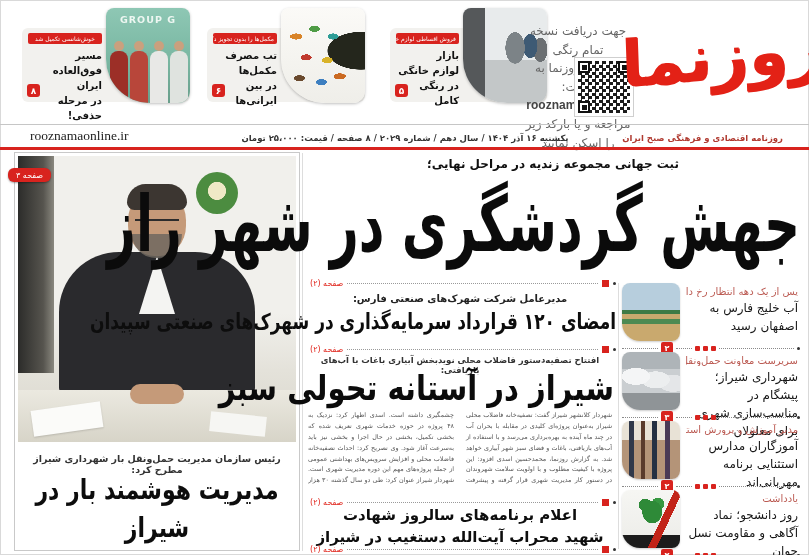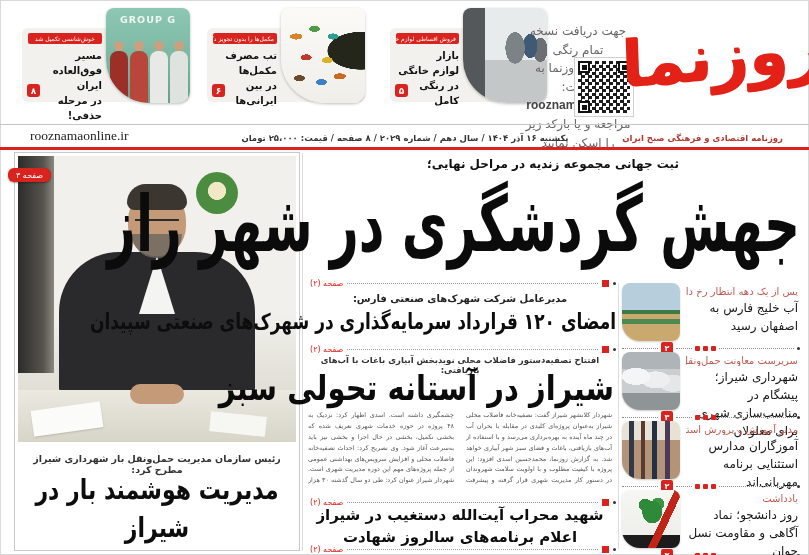--- a/index.html
+++ b/index.html
@@ -316,22 +316,22 @@
 <div class="s3-headline">شیراز در آستانه تحولی سبز</div>
 <div class="s3-body">شهردار کلانشهر شیراز گفت: تصفیه‌خانه فاضلاب محلی شیراز به‌عنوان پروژه‌ای کلیدی در مقابله با بحران آب در چند ماه آینده به بهره‌برداری می‌رسد و با استفاده از آب‌های بازیافتی، باغات و فضای سبز شهر آبیاری خواهد شد. به گزارش روزنما، محمدحسین اسدی افزود: این پروژه با کیفیت مطلوب و با اولویت سلامت شهروندان در دستور کار مدیریت شهری قرار گرفته و پیشرفت چشمگیری داشته است. اسدی اظهار کرد: نزدیک به ۴۸ پروژه در حوزه خدمات شهری تعریف شده که بخشی تکمیل، بخشی در حال اجرا و بخشی نیز باید به‌سرعت آغاز شود. وی تصریح کرد: احداث تصفیه‌خانه فاضلاب محلی و افزایش سرویس‌های بهداشتی عمومی از جمله پروژه‌های مهم این دوره مدیریت شهری است. شهردار شیراز عنوان کرد: طی دو سال گذشته ۳۰ هزار نهال و سه میلیون بنه کاشته شد و در سال گذشته این رقم به ۵۰ هزار نهال و پنج میلیون بنه رسید و امسال نیز برنامه کاشت ۷۰ هزار نهال و هفت میلیون بنه در دستور کار است. وی افزود: تعریف پارک ۴ هزار هکتاری از صنوف‌آباد تا ارتفاعات سعدی و خرید باغ‌های بزرگ مانند باغ وصال بخشی از اقدامات توسعه فضای سبز بوده است. اسدی تأکید کرد: آب از موجودیت‌های اصلی کشور است و شهرداری شیراز پروژه‌هایی مانند حفر چاه‌های...</div>
 <div class="pagelink pl-s3">
   <span class="pl-text">صفحه (۲)</span>
   <span class="pl-line"></span>
   <span class="pl-sq"></span>
   <span class="pl-dot"></span>
 </div>
 
 <div class="s4-headline">
+  <div>اعلام برنامه‌های سالروز شهادت</div>
   <div>شهید محراب آیت‌الله دستغیب در شیراز</div>
-  <div>اعلام برنامه‌های سالروز شهادت</div>
 </div>
 <div class="pagelink pl-s4">
   <span class="pl-text">صفحه (۲)</span>
   <span class="pl-line"></span>
   <span class="pl-sq"></span>
   <span class="pl-dot"></span>
 </div>
 
 <div class="ritem ri1">
   <div class="rimg">

